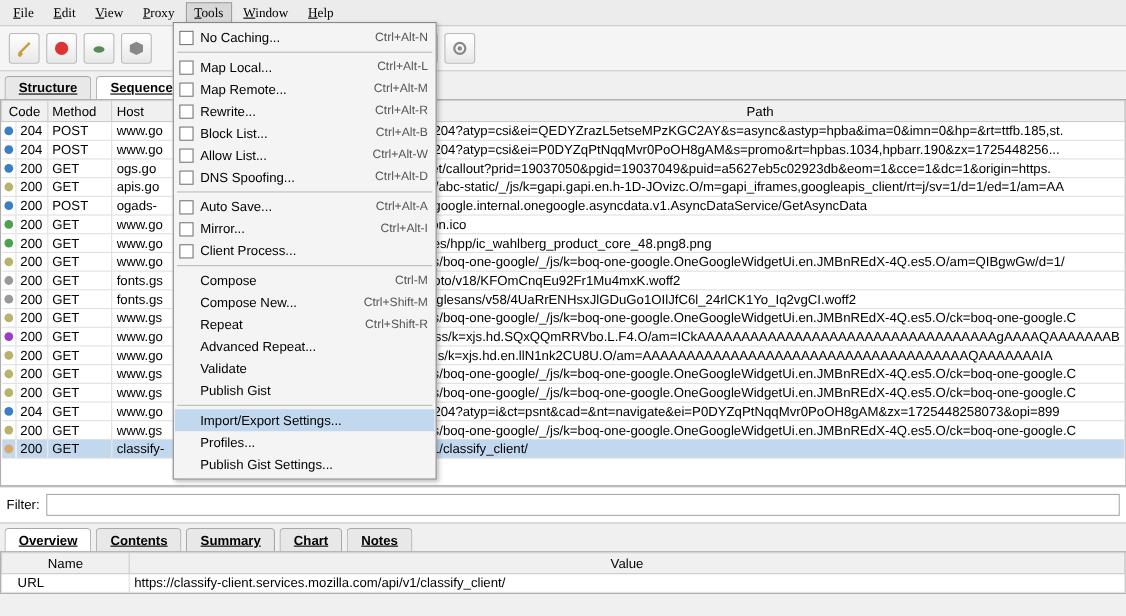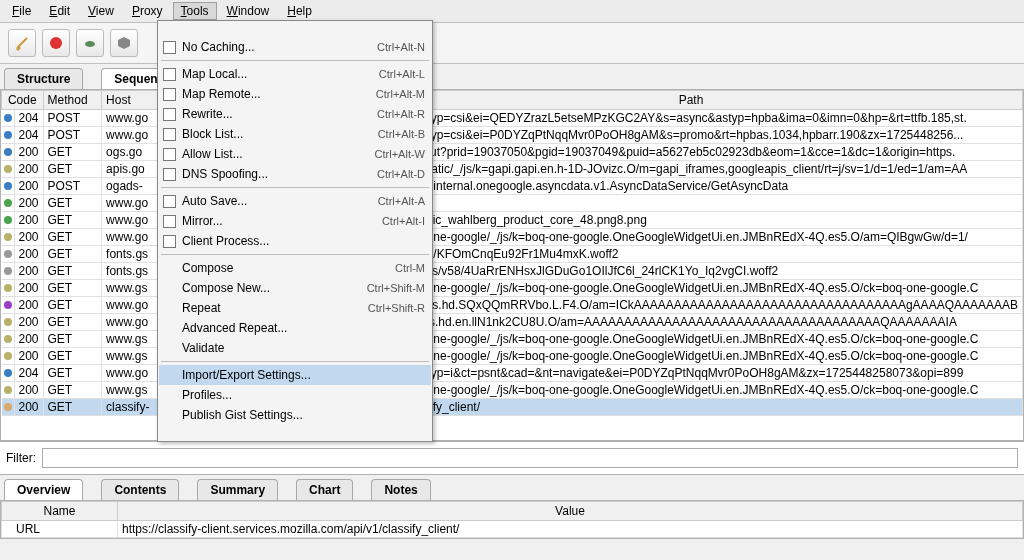--- a/index.html
+++ b/index.html
@@ -16,20 +16,21 @@
   .menubar {
     display: flex;
     background: #ececec;
     border-bottom: 1px solid #c0c0c0;
     padding: 2px 4px;
     gap: 2px;
   }
   .menubar .menu-item {
     padding: 2px 8px;
     cursor: default;
+    font-family: Liberation Serif, serif;
   }
   .menubar .menu-item u { text-decoration: underline; }
   .menubar .menu-item.open {
     background: #d8d8d8;
     border: 1px solid #a0a0a0;
     padding: 1px 7px;
   }
   .toolbar {
     display: flex;
     align-items: center;
@@ -52,23 +53,24 @@
     gap: 0;
     padding: 4px 4px 0 4px;
     background: #f0f0f0;
   }
   .view-tab {
     padding: 3px 12px;
     border: 1px solid #a8a8a8;
     border-bottom: none;
     background: #e8e8e8;
     border-radius: 4px 4px 0 0;
-    margin-right: 18px;
+    margin-right: 4px;
     font-weight: bold;
     cursor: default;
+    text-decoration: underline;
   }
   .view-tab.active {
     background: #fff;
   }
   .table-wrap {
     border: 1px solid #b0b0b0;
     background: #fff;
     height: 352px;
     overflow: hidden;
   }
@@ -129,26 +131,26 @@
     background: #fff;
     border: 1px solid #b0b0b0;
     font-size: 12px;
   }
   .detail-header th { background: #f0f0f0; }
   
   .dropdown {
     position: absolute;
     top: 20px;
     left: 157px;
-    width: 276px;
+    width: 240px;
     background: #f4f4f4;
     border: 1px solid #888;
     box-shadow: 2px 2px 4px rgba(0,0,0,0.25);
     z-index: 100;
-    padding: 16px 1px;
+    padding: 3px 1px;
   }
   .dd-item {
     display: flex;
     align-items: center;
     padding: 3px 6px 3px 4px;
     gap: 6px;
     cursor: default;
   }
   .dd-item:hover, .dd-item.hover {
     background: #c2d8ef;
@@ -460,20 +462,25 @@
     <div class="dd-item">
       <span class="dd-spacer"></span>
       <span class="dd-label">Advanced Repeat...</span>
       <span class="dd-accel"></span>
     </div>
     <div class="dd-item">
       <span class="dd-spacer"></span>
       <span class="dd-label">Validate</span>
       <span class="dd-accel"></span>
     </div>
+    <div class="dd-item">
+      <span class="dd-spacer"></span>
+      <span class="dd-label">Publish Gist</span>
+      <span class="dd-accel"></span>
+    </div>
     <div class="dd-sep"></div>
     <div class="dd-item hover">
       <span class="dd-spacer"></span>
       <span class="dd-label">Import/Export Settings...</span>
       <span class="dd-accel"></span>
     </div>
     <div class="dd-item">
       <span class="dd-spacer"></span>
       <span class="dd-label">Profiles...</span>
       <span class="dd-accel"></span>

